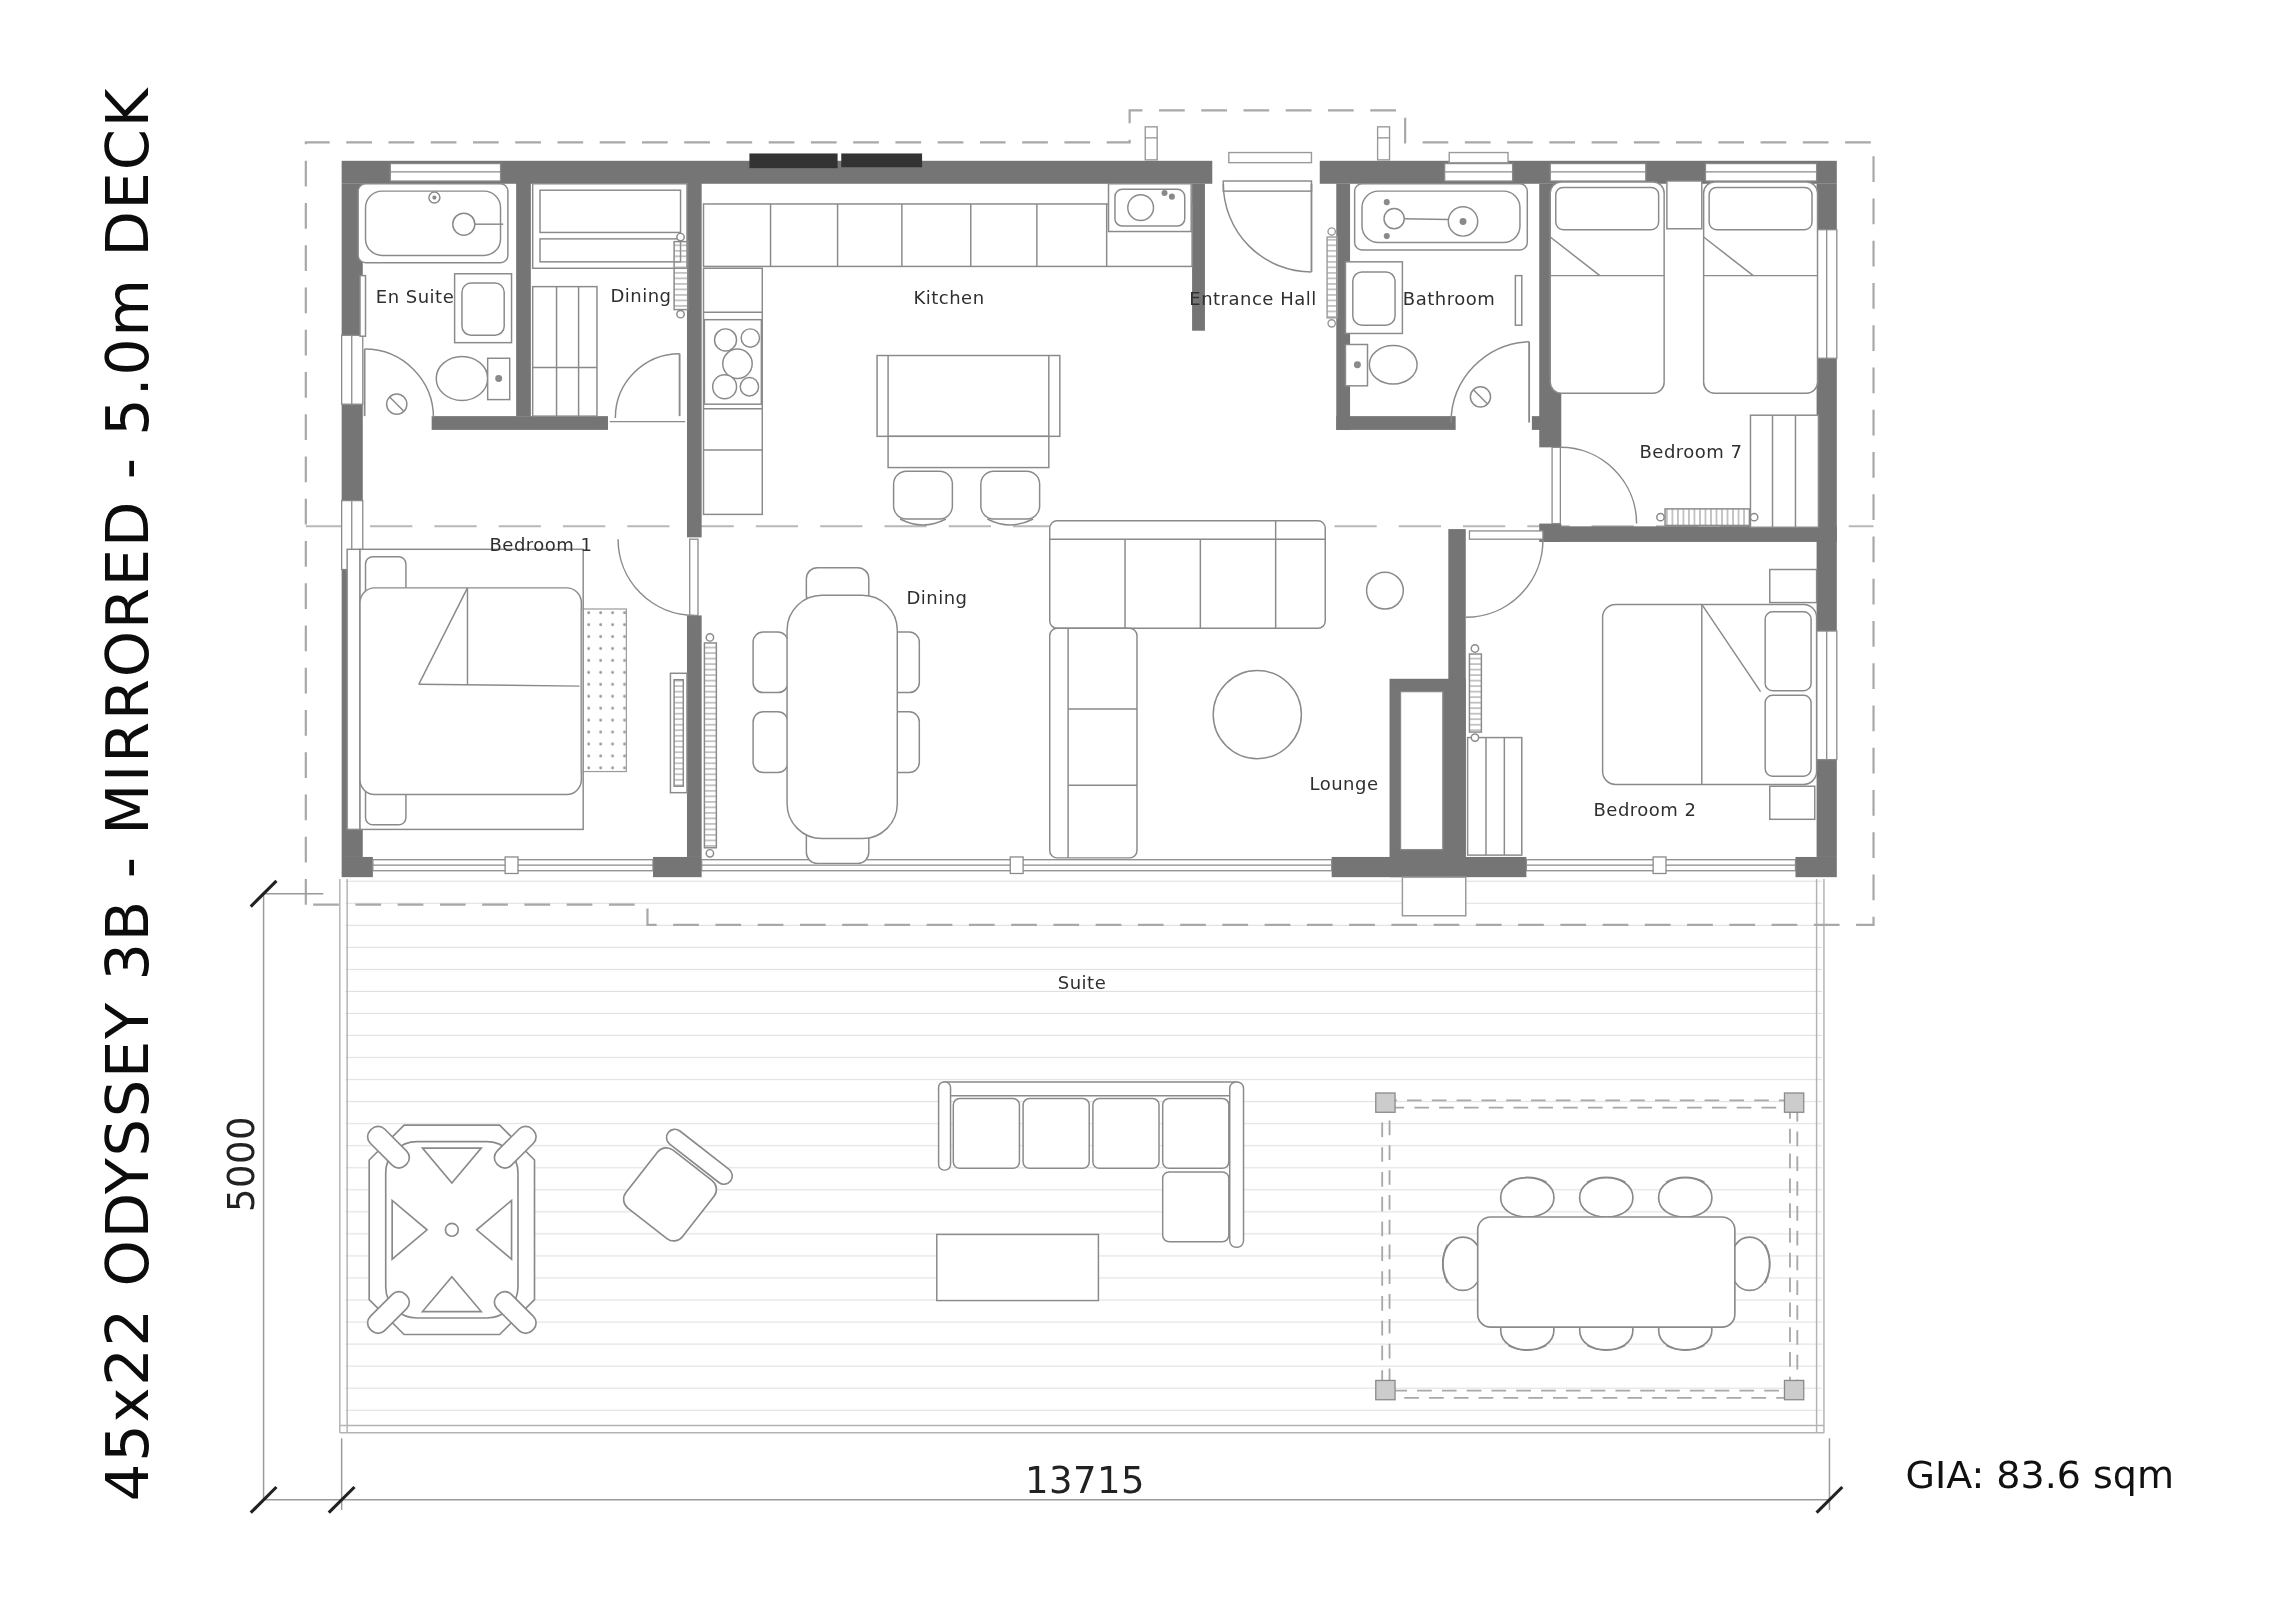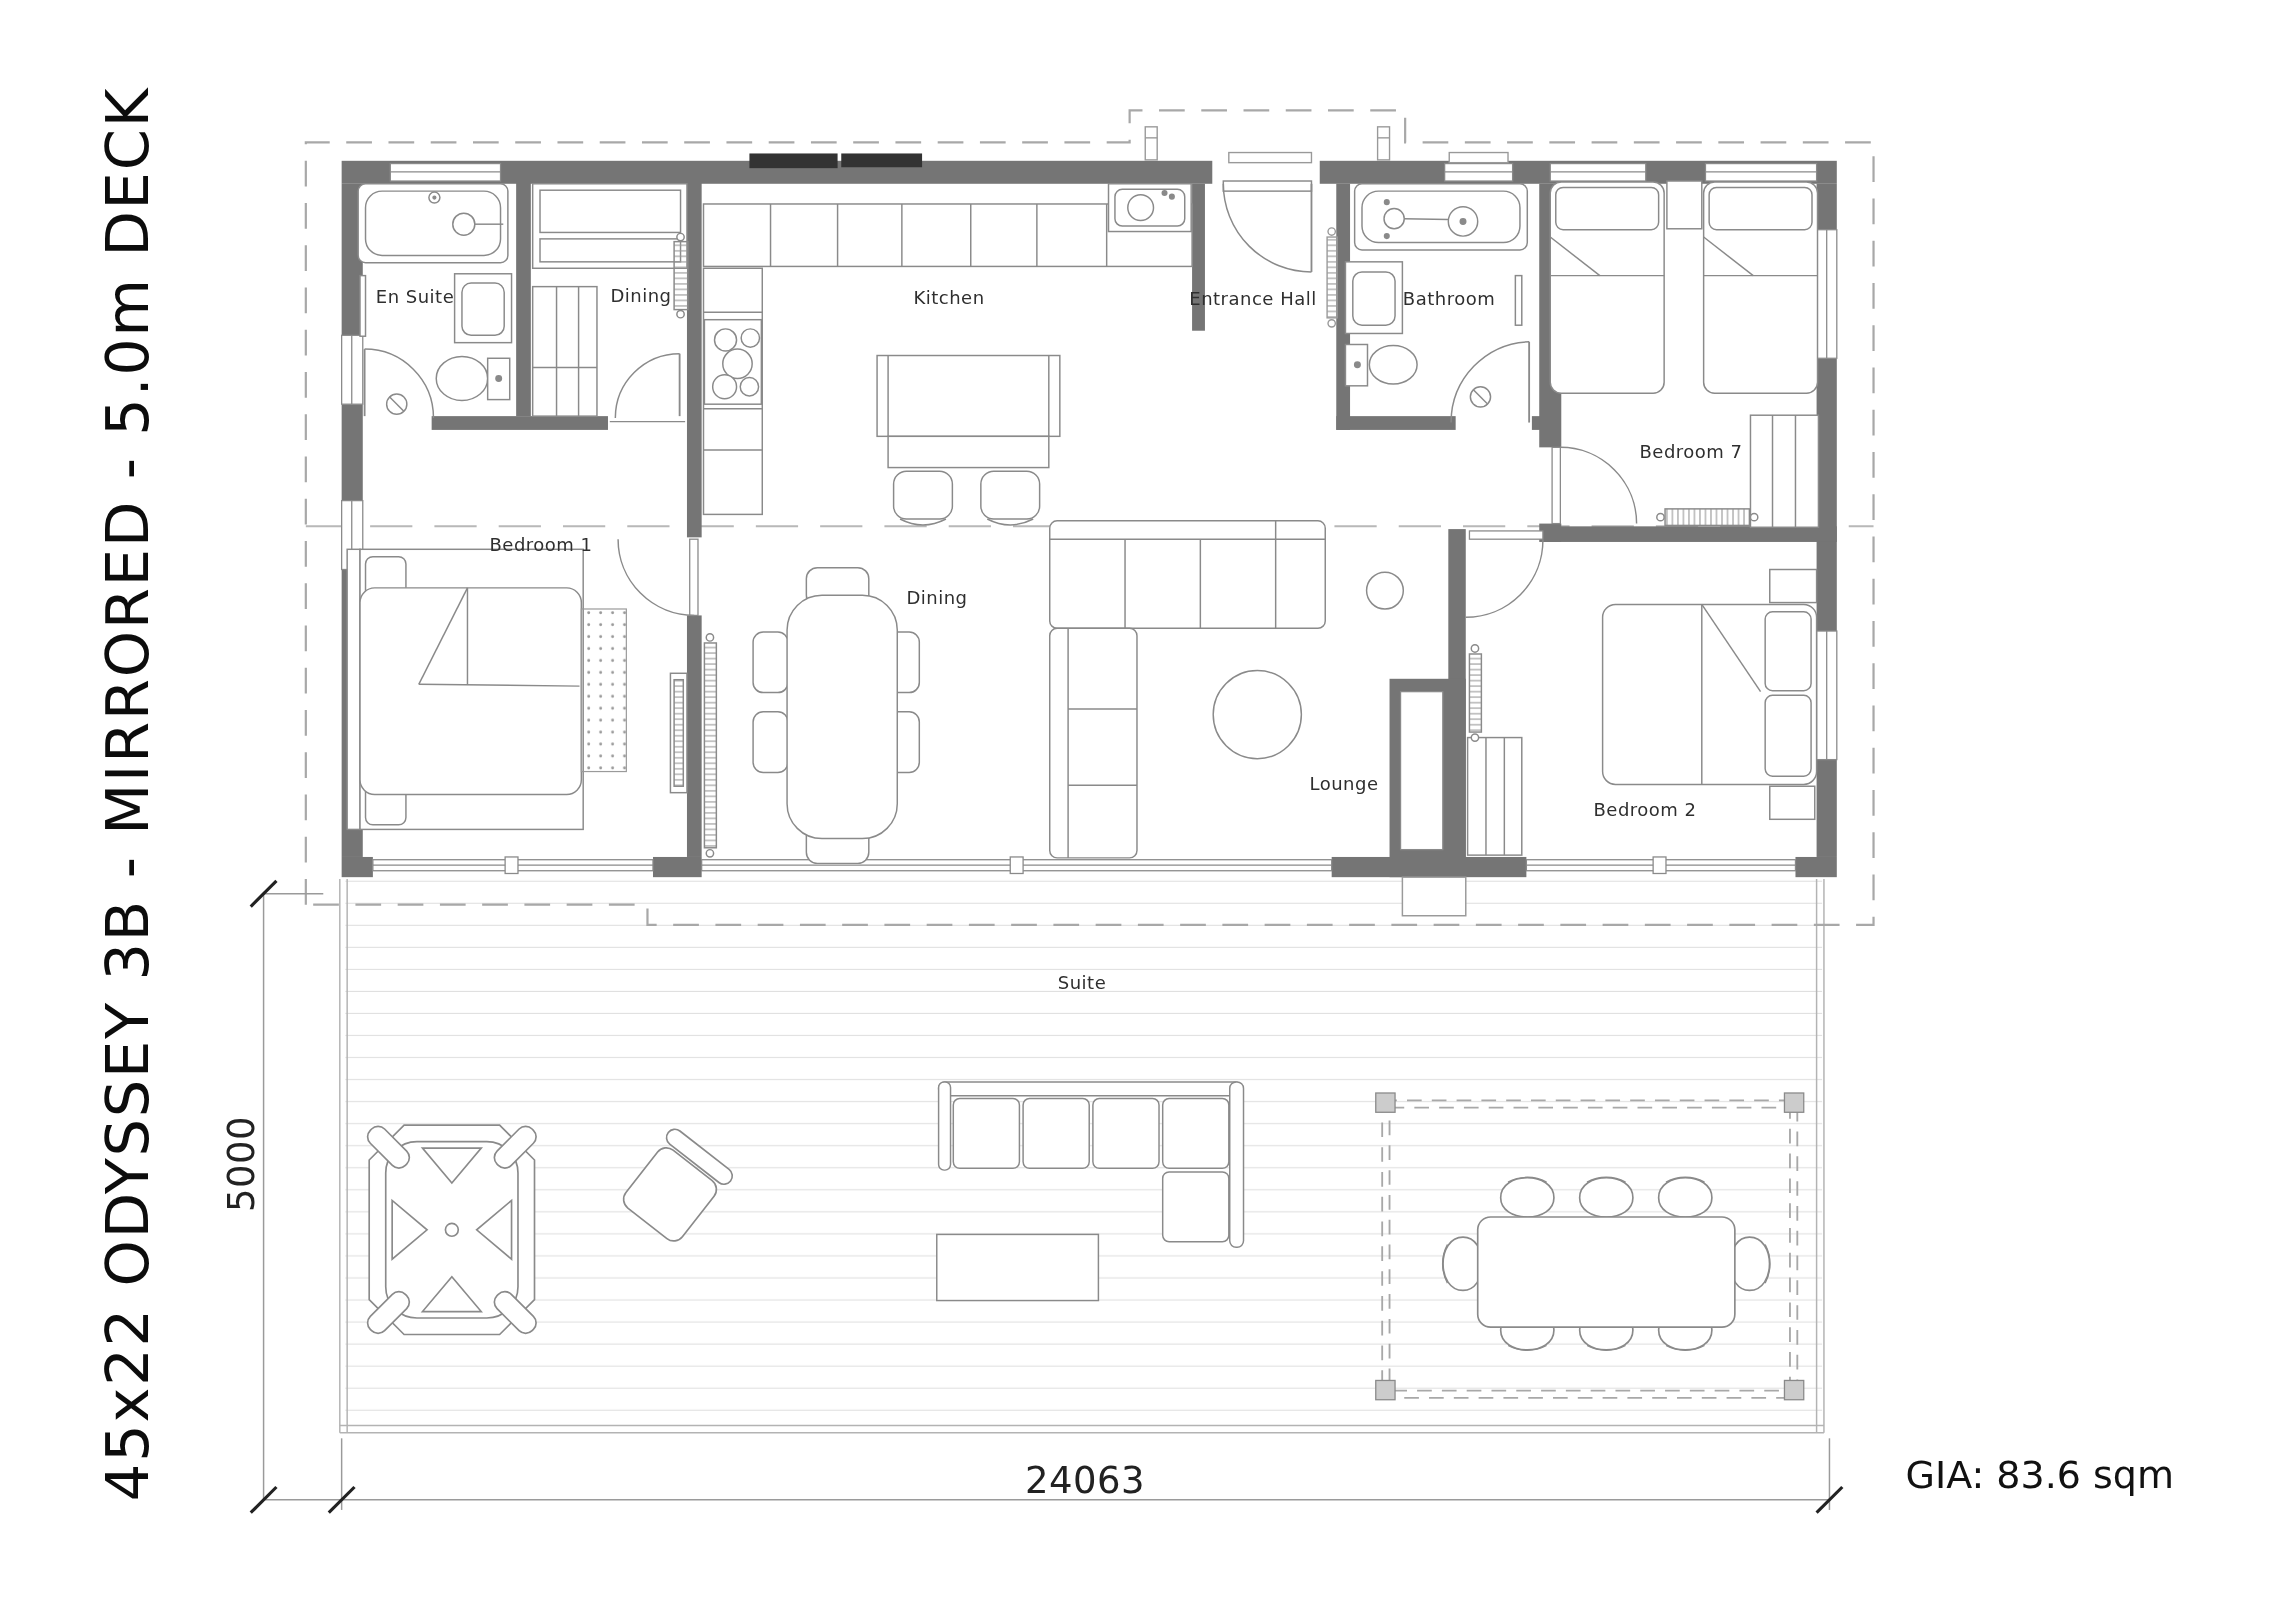--- a/index.html
+++ b/index.html
@@ -493,19 +493,19 @@
 <div class="lbl" style="left:949px;top:297px">Kitchen</div>
 <div class="lbl" style="left:1253px;top:298px">Entrance Hall</div>
 <div class="lbl" style="left:1449px;top:298px">Bathroom</div>
 <div class="lbl" style="left:1691px;top:451px">Bedroom 7</div>
 <div class="lbl" style="left:541px;top:544px">Bedroom 1</div>
 <div class="lbl" style="left:937px;top:597px">Dining</div>
 <div class="lbl" style="left:1344px;top:783px">Lounge</div>
 <div class="lbl" style="left:1645px;top:809px">Bedroom 2</div>
 <div class="lbl" style="left:1082px;top:982px">Suite</div>
 
-<div class="lbl lbl-dim" style="left:1085px;top:1480px">24063</div>
+<div class="lbl lbl-dim" style="left:1085px;top:1480px">13715</div>
 <div class="lbl lbl-dim" id="dim-depth">5000</div>
 
 <div id="area-block">
   <div>GIA: 83.6 sqm</div>
 </div>
 
 
 </body></html>

